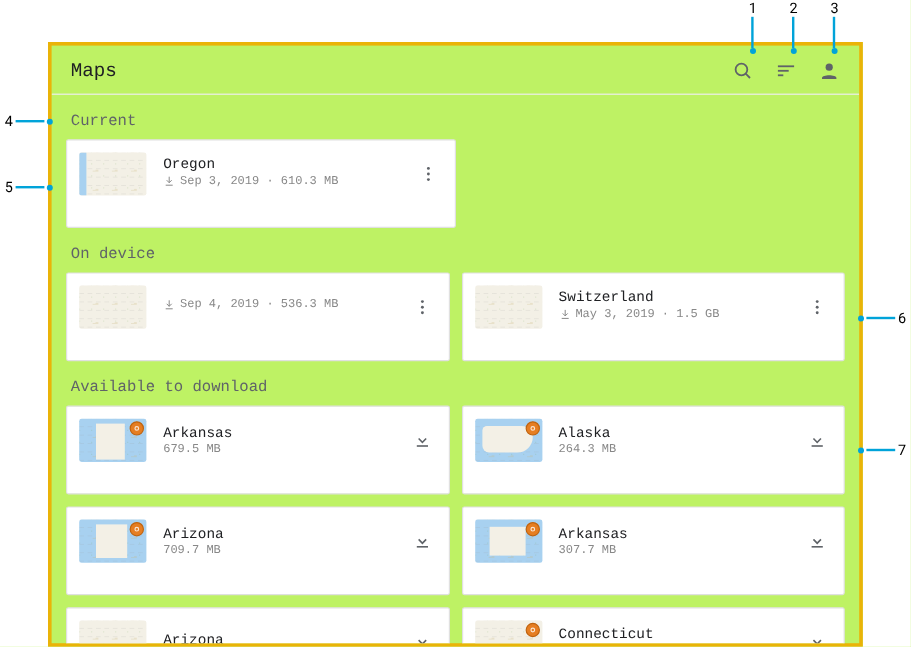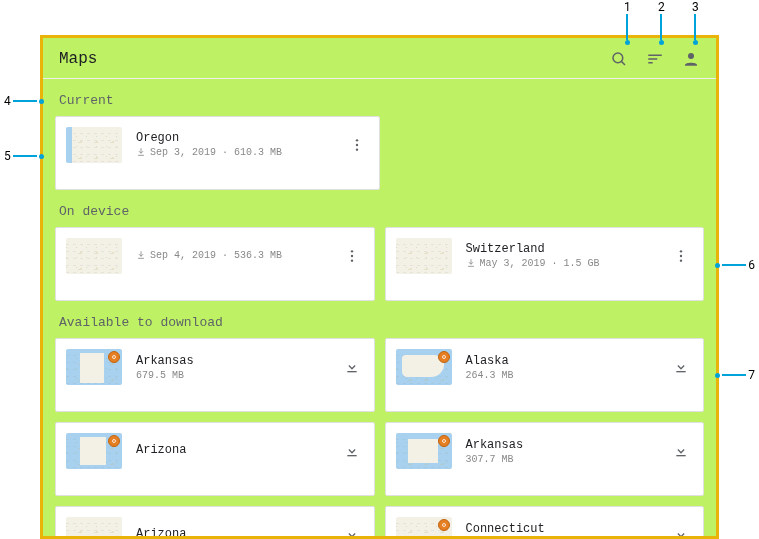--- a/index.html
+++ b/index.html
@@ -330,20 +330,21 @@
         </div>
       </div>
 
       <div class="card">
         <div class="thumb thumb-sea">
           <div class="thumb-land-shape" style="left:14px;top:4px;width:26px;height:28px;"></div>
           <div class="badge"></div>
         </div>
         <div class="card-text">
           <div class="card-title">Arizona</div>
+          <div class="card-sub">709.7 MB</div>
         </div>
         <div class="action-btn">
           <svg width="16" height="16" viewBox="0 0 24 24" fill="currentColor">
               <path d="M12 3v10l4-4 1.4 1.4L12 16 6.6 10.4 8 9l4 4V3h0z"></path>
               <rect x="5" y="18" width="14" height="2"></rect>
             </svg>
         </div>
       </div>
 
       <div class="card">

